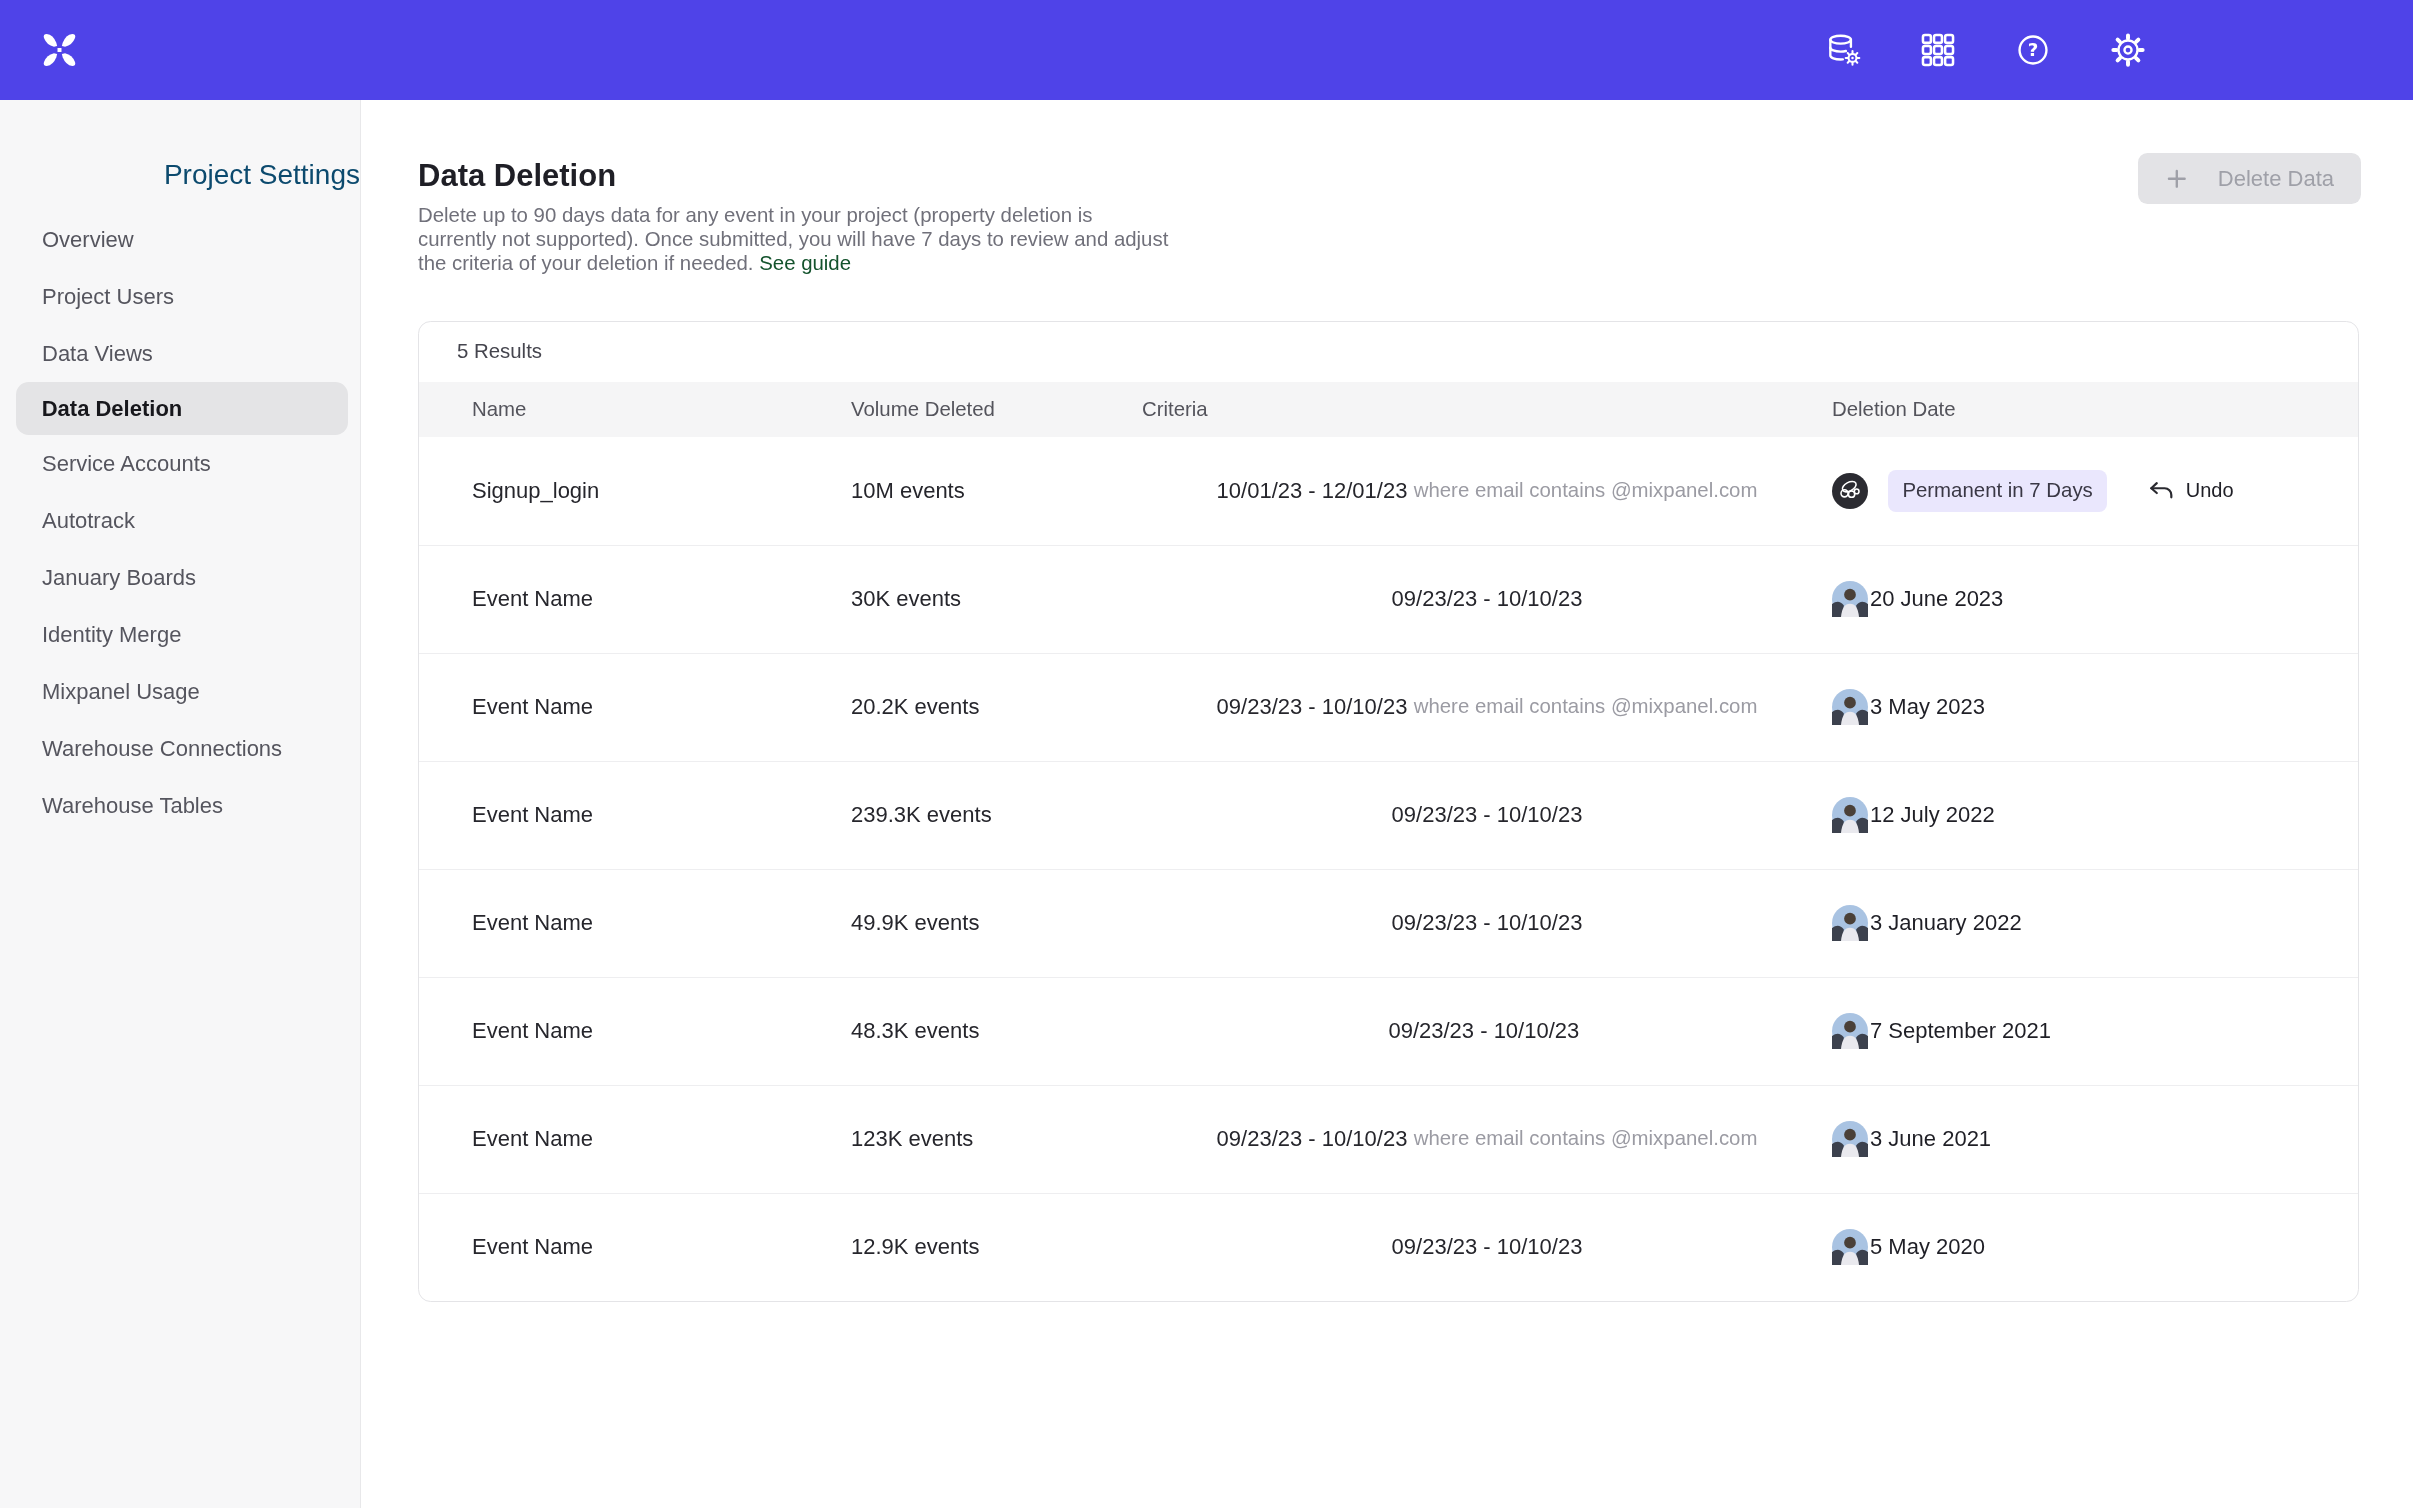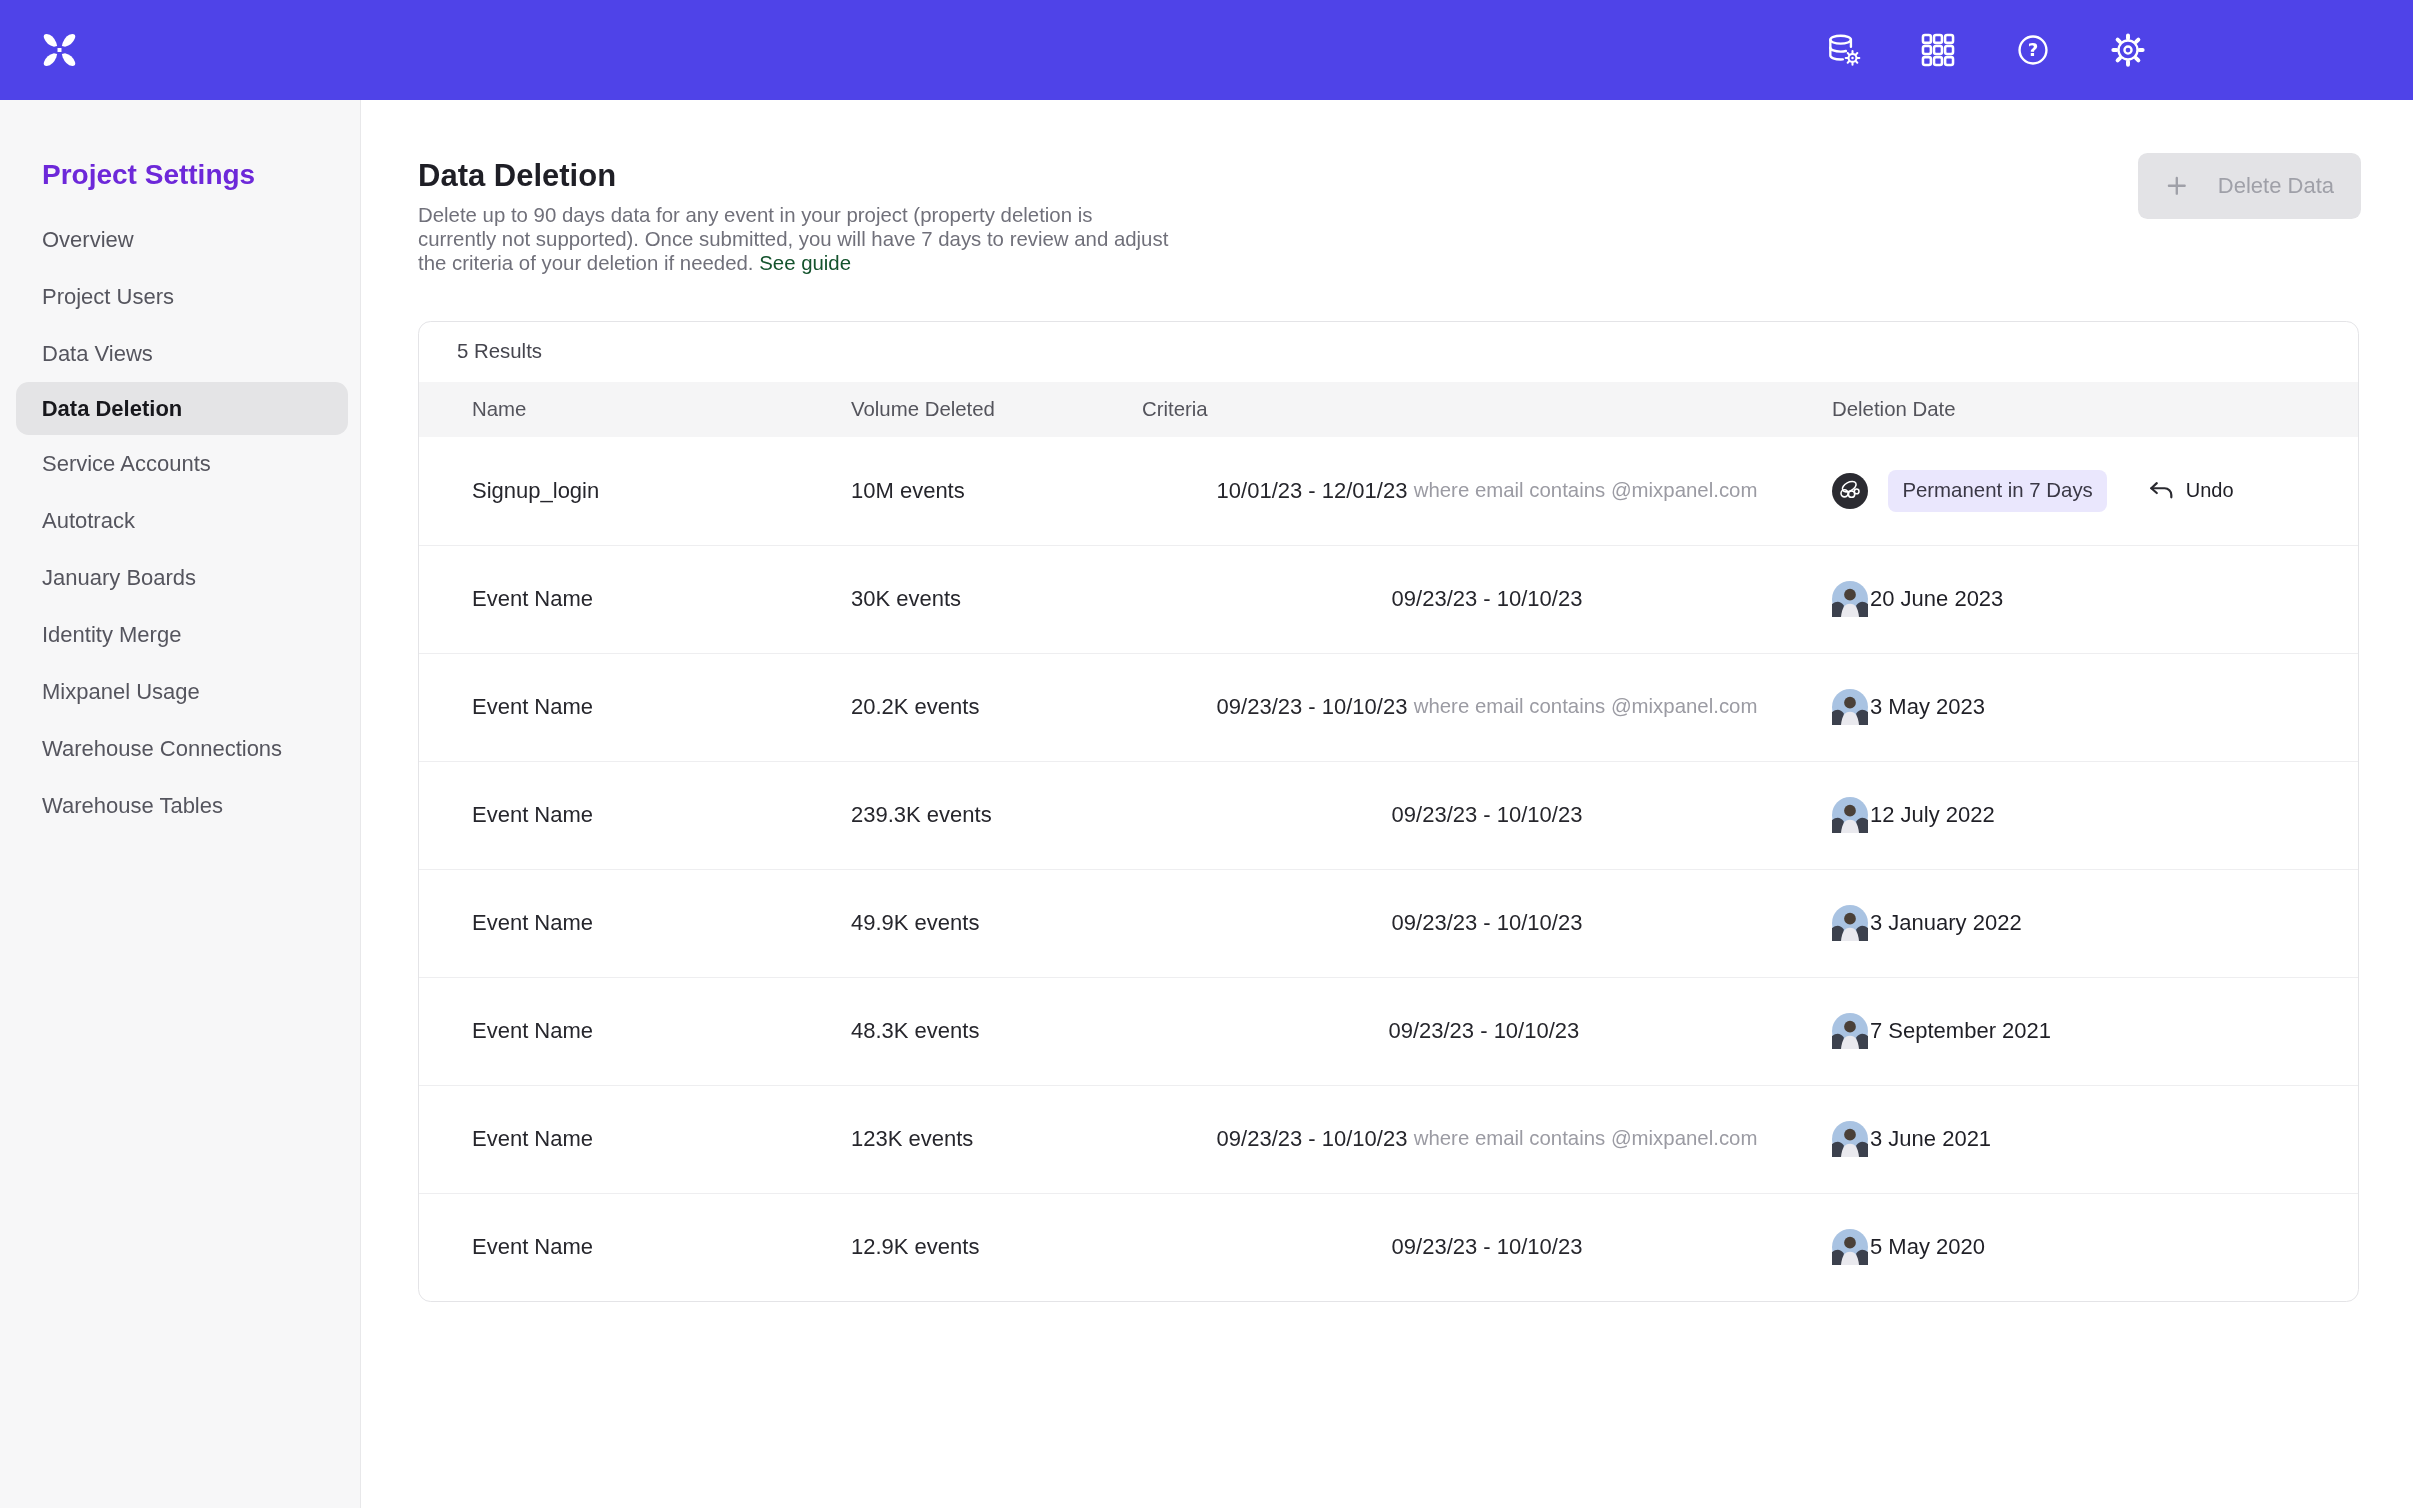--- a/index.html
+++ b/index.html
@@ -10,33 +10,33 @@
   .topbar { height:100px; background:#4F43E8; display:flex; align-items:center; }
   .logo { margin-left:41px; width:36px; height:38px; display:flex; align-items:center; justify-content:center; cursor:pointer; }
   .topbar-icons { margin-left:auto; margin-right:266px; display:flex; gap:57px; align-items:center; }
   .tb-icon { width:38px; height:38px; background:none; border:none; cursor:pointer; padding:0; }
 
   
   .shell { display:flex; height:1409px; }
 
   
   .sidebar { width:361px; background:#f7f7f8; border-right:0.8px solid #e8e8ea; flex-shrink:0; }
-  .sidebar h1 { margin:57px 0 0 42px; font-size:28px; line-height:35px; color:#6d28d9; font-weight:bold; }
+  .sidebar h1 { margin:57px 0 0 42px; font-size:28px; line-height:35px; color:#0c4a6e; font-weight:normal;text-align:right; }
   .side-nav { margin-top:19px; display:flex; flex-direction:column; }
   .side-item { height:57px; display:flex; align-items:center; padding-left:42px;
                font-size:22px; color:#55555e; cursor:pointer; }
   .side-item.active { margin:0 11.8px 0 15.7px; padding-left:26px; background:#e4e4e6;
                       border-radius:12.6px; height:53px; color:#17171c; font-weight:bold; }
 
   
   .main { position:relative; flex:1; padding:57px 54px 0 57px; }
   .page-title { font-size:31px; line-height:38px; color:#1f1f26; font-weight:bold; }
   .desc { margin-top:7.9px; max-width:754px; font-size:20.4px; line-height:24px; color:#70707a; }
   .see-guide { color:#14532d; text-decoration:none; cursor:pointer; }
-  .delete-btn { position:absolute; top:53px; right:52px; height:66px; padding:0 27px;
+  .delete-btn { position:absolute; top:53px; right:52px; height:51px; padding:0 27px;
                 background:#e3e3e6; color:#9fa0a8; border:none; border-radius:9.4px;
                 font-size:22px; font-family:inherit; display:flex; align-items:center; gap:29px;justify-content:flex-end; }
 
   
   .card { margin-top:46px; width:1941px; background:#fff; border:0.8px solid #e4e4e7;
           border-radius:12.6px; overflow:hidden; }
   .results-bar { height:60px; display:flex; align-items:center; padding-left:38px;
                  font-size:20.4px; color:#45454e; }
   .thead, .trow { display:grid; grid-template-columns:379px 291px 690px 1fr;
                   align-items:center; padding-left:53px; }

